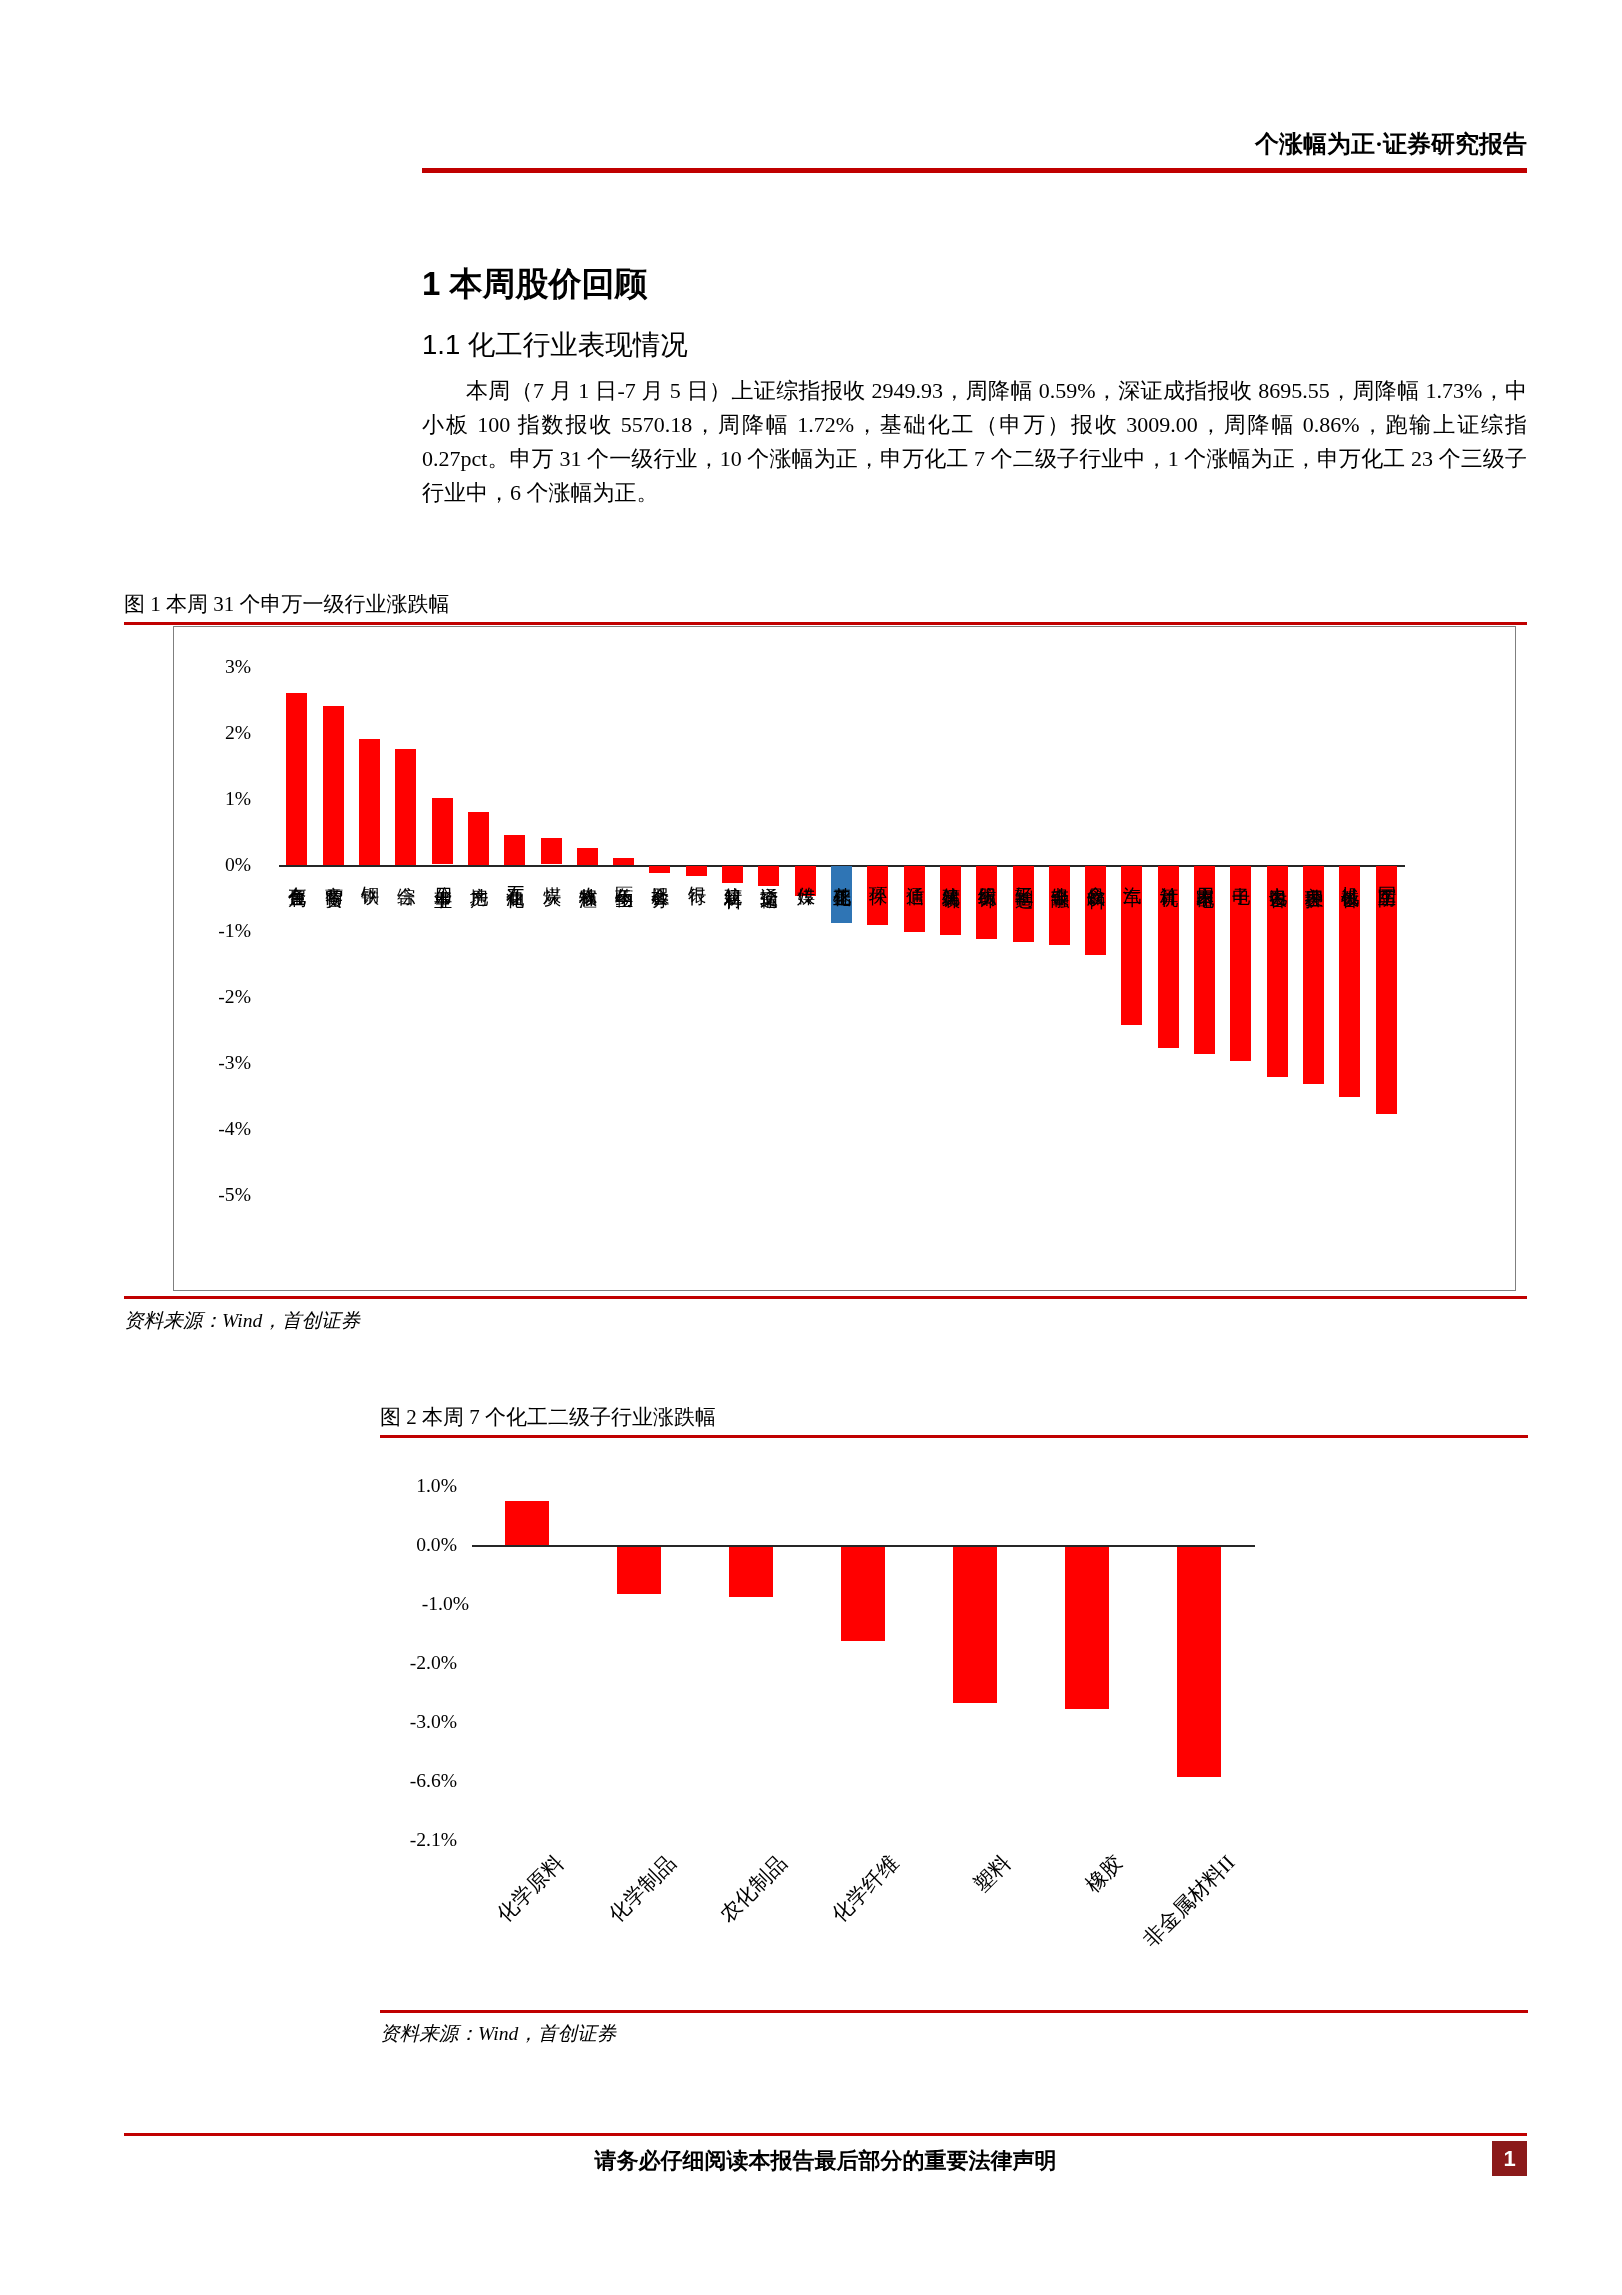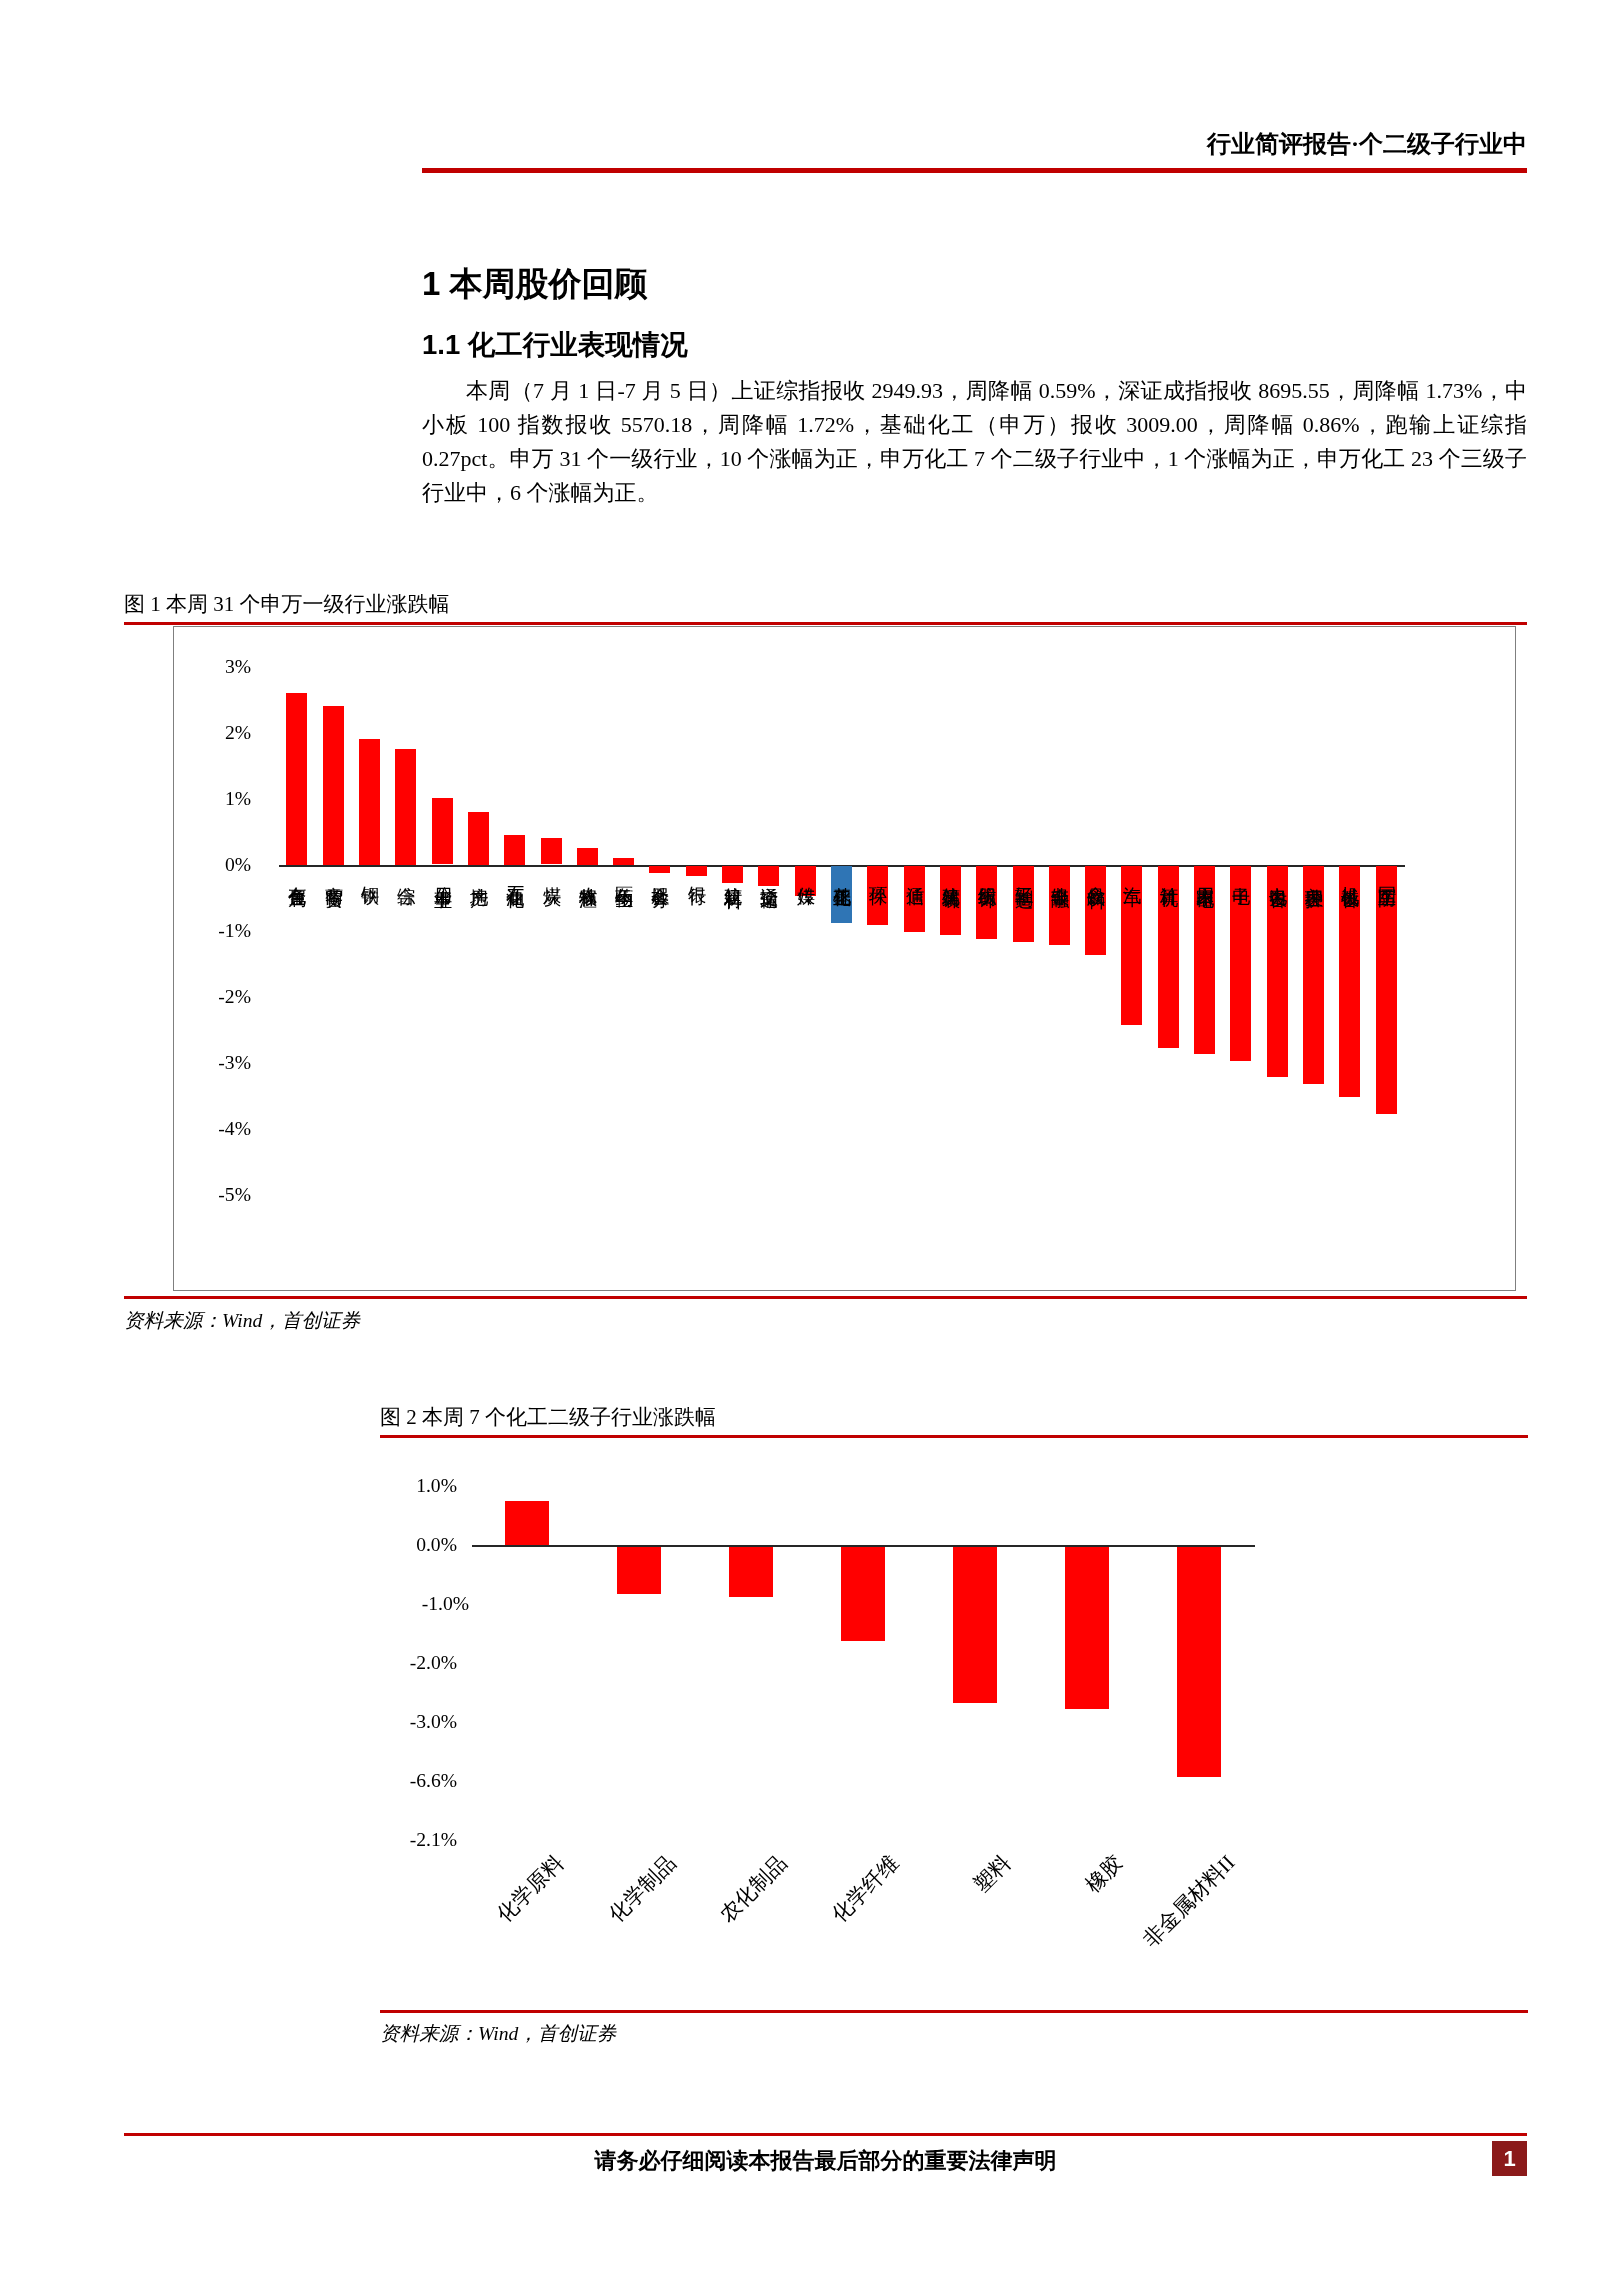--- a/index.html
+++ b/index.html
@@ -12,21 +12,21 @@
            font-size:37px;color:#E60012;letter-spacing:2.6px;line-height:1.1;}
   .logo-en{font-family:"Liberation Sans","DejaVu Sans",sans-serif;font-weight:bold;
            font-size:15px;color:#3f3f3f;letter-spacing:2px;margin-top:2.6px;}
   .header-right{position:absolute;right:96px;top:128px;font-weight:bold;font-size:24px;
                 font-family:"Liberation Serif","DejaVu Serif",serif;}
   .header-rule{position:absolute;left:422px;top:168px;width:1105px;height:4.6px;background:#C00000;}
   
   .h1{position:absolute;left:422px;top:262px;font-family:"Liberation Sans","DejaVu Sans",sans-serif;
       font-weight:bold;font-size:33px;}
   .h2{position:absolute;left:422px;top:327px;font-family:"Liberation Sans","DejaVu Sans",sans-serif;
-      font-weight:bold;font-size:27.5px;}
+      font-weight:normal;font-size:27.5px;}
   .para{position:absolute;left:422px;top:374px;width:1105px;font-size:22px;line-height:1.55;
         text-align:justify;text-indent:2em;}
   
   .fig{position:absolute;}
   .fig-title{font-size:21px;line-height:26px;}
   .fig-rule{height:2.6px;background:#C00000;margin-top:5.2px;}
   .fig-source{font-size:19.6px;font-style:italic;margin-top:7.9px;}
   #fig1{left:124px;top:591px;width:1403px;}
   #fig2{left:380px;top:1404px;width:1148px;}
   .chart1-box{position:relative;margin:1.3px 0 0 49px;width:1341px;height:663px;
@@ -45,21 +45,21 @@
                font-weight:bold;font-size:22px;}
   .page-box{position:absolute;right:96px;top:2141px;width:35px;height:35px;background:#8B1A1A;
             color:#fff;font-weight:bold;font-size:22px;display:flex;align-items:center;
             justify-content:center;font-family:"Liberation Sans","DejaVu Sans",sans-serif;}
 </style>
 </head>
 <body>
 
 <div class="page">
 
-  <div class="header-right">行业简评报告·个二级子行业中</div>
+  <div class="header-right">个涨幅为正·证券研究报告</div>
   <div class="header-rule"></div>
 
   <div class="h1">1 本周股价回顾</div>
   <div class="h2">1.1 化工行业表现情况</div>
   <div class="para">本周（7 月 1 日-7 月 5 日）上证综指报收 2949.93，周降幅 0.59%，深证成指报收 8695.55，周降幅 1.73%，中小板 100 指数报收 5570.18，周降幅 1.72%，基础化工（申万）报收 3009.00，周降幅 0.86%，跑输上证综指 0.27pct。申万 31 个一级行业，10 个涨幅为正，申万化工 7 个二级子行业中，1 个涨幅为正，申万化工 23 个三级子行业中，6 个涨幅为正。</div>
 
   <section class="fig" id="fig1">
     <div class="fig-title">图 1 本周 31 个申万一级行业涨跌幅</div>
     <div class="fig-rule"></div>
     <div class="chart1-box" id="chart1">

